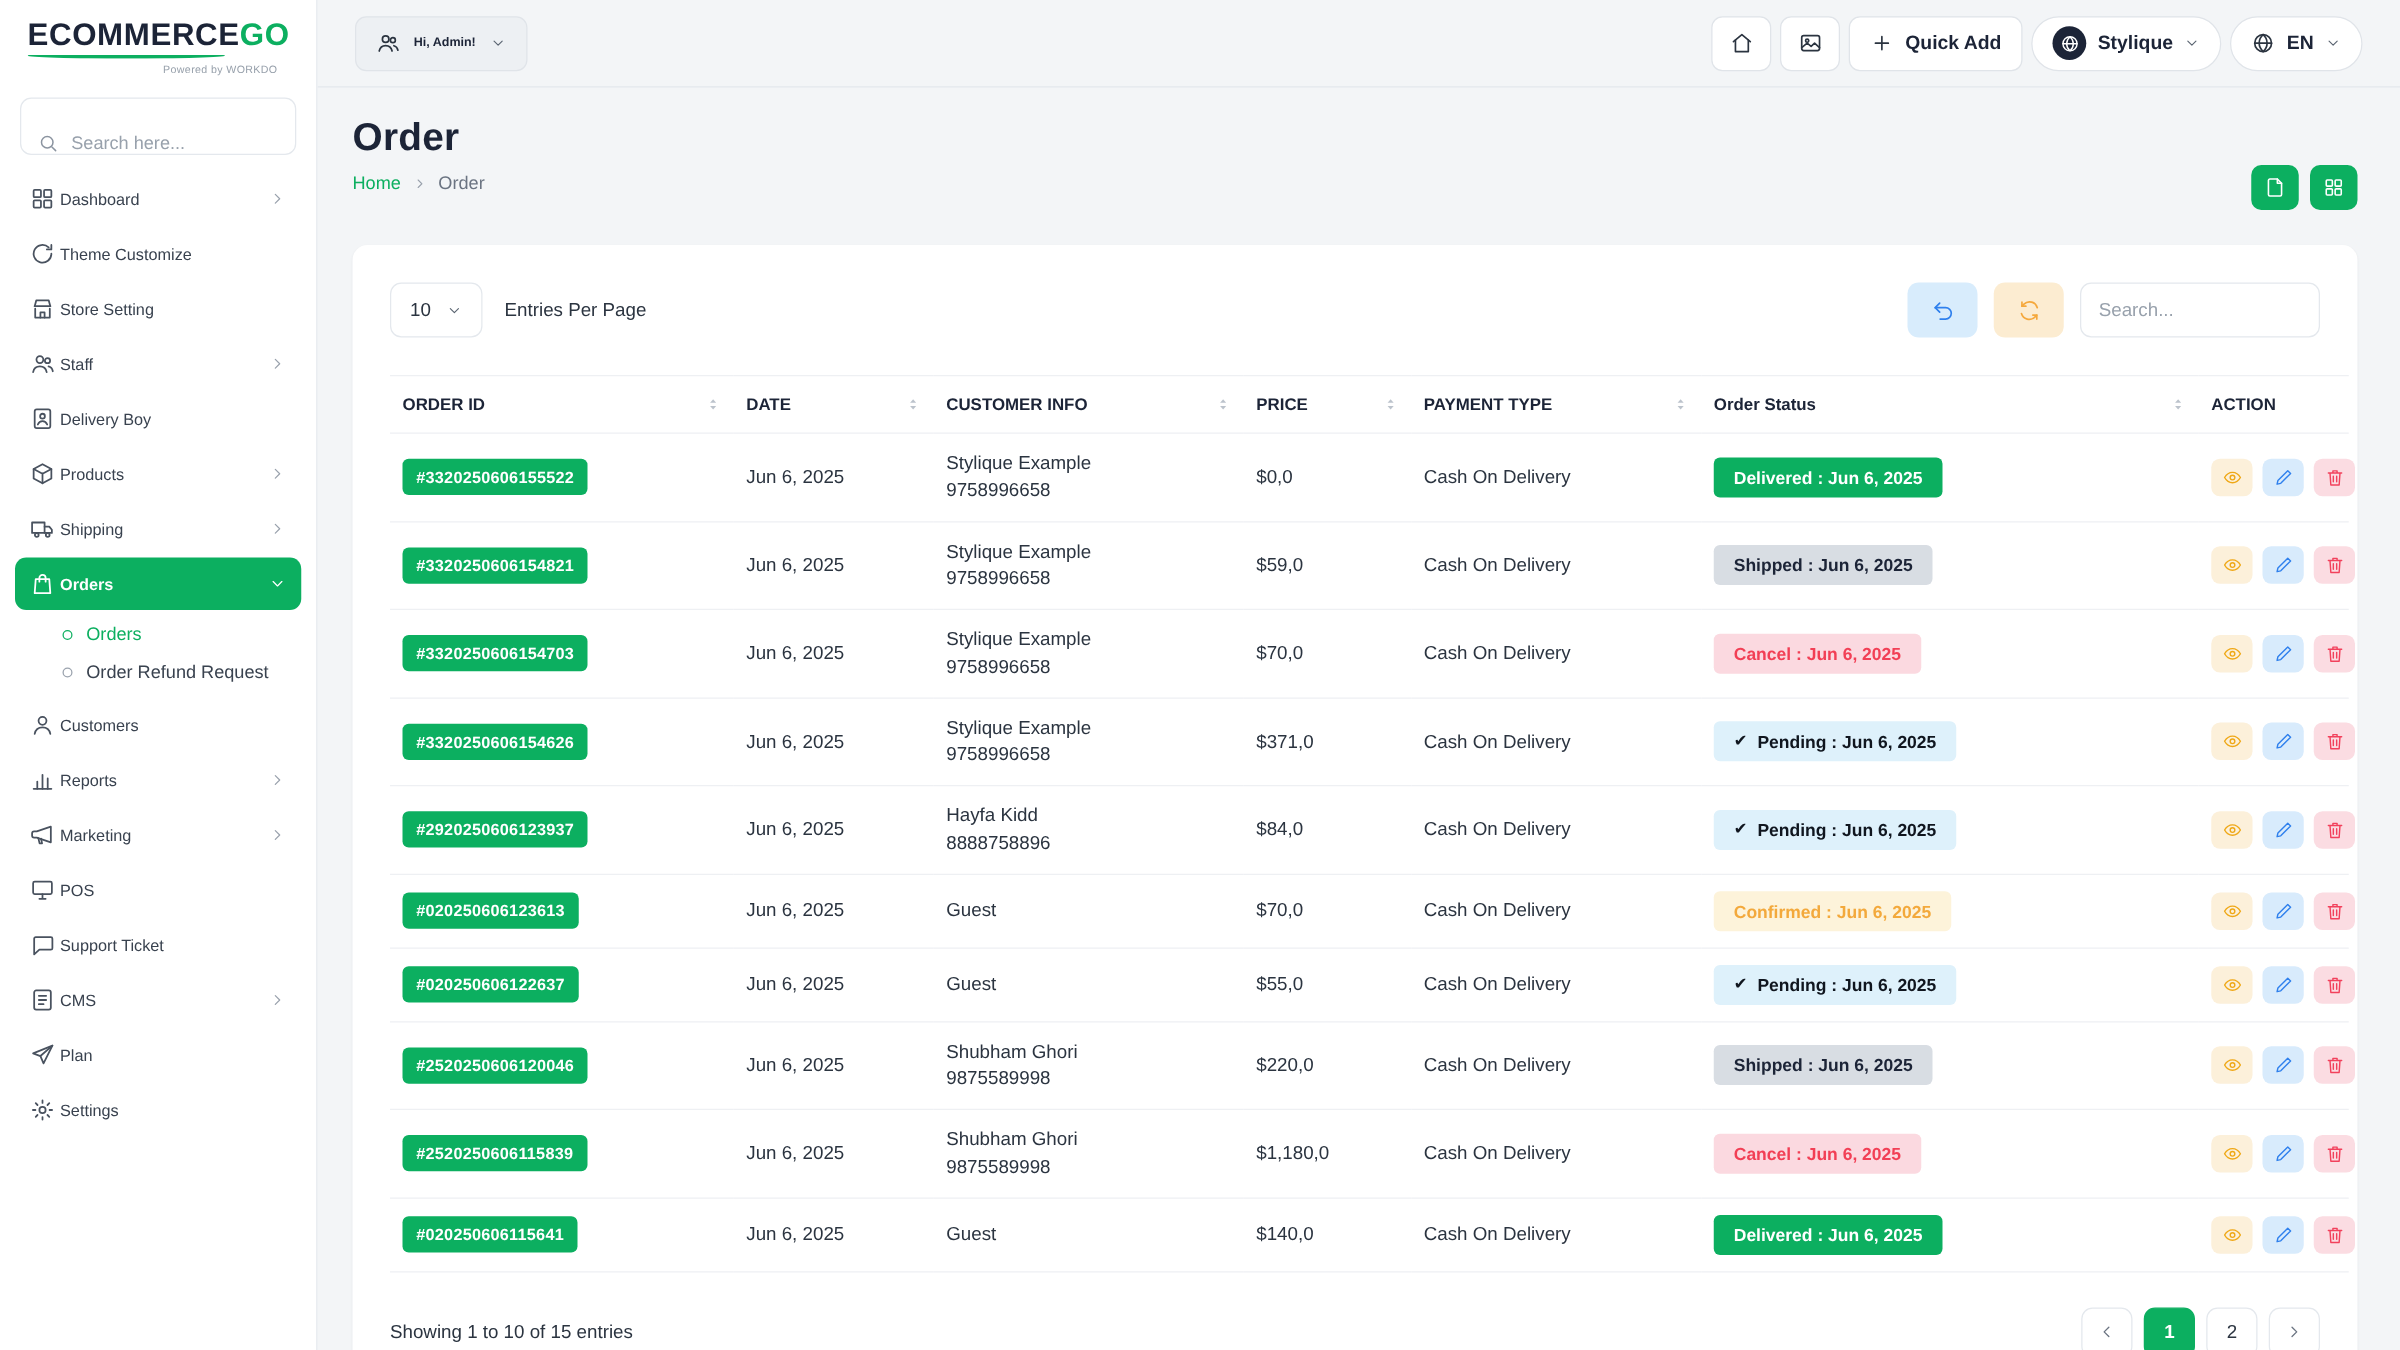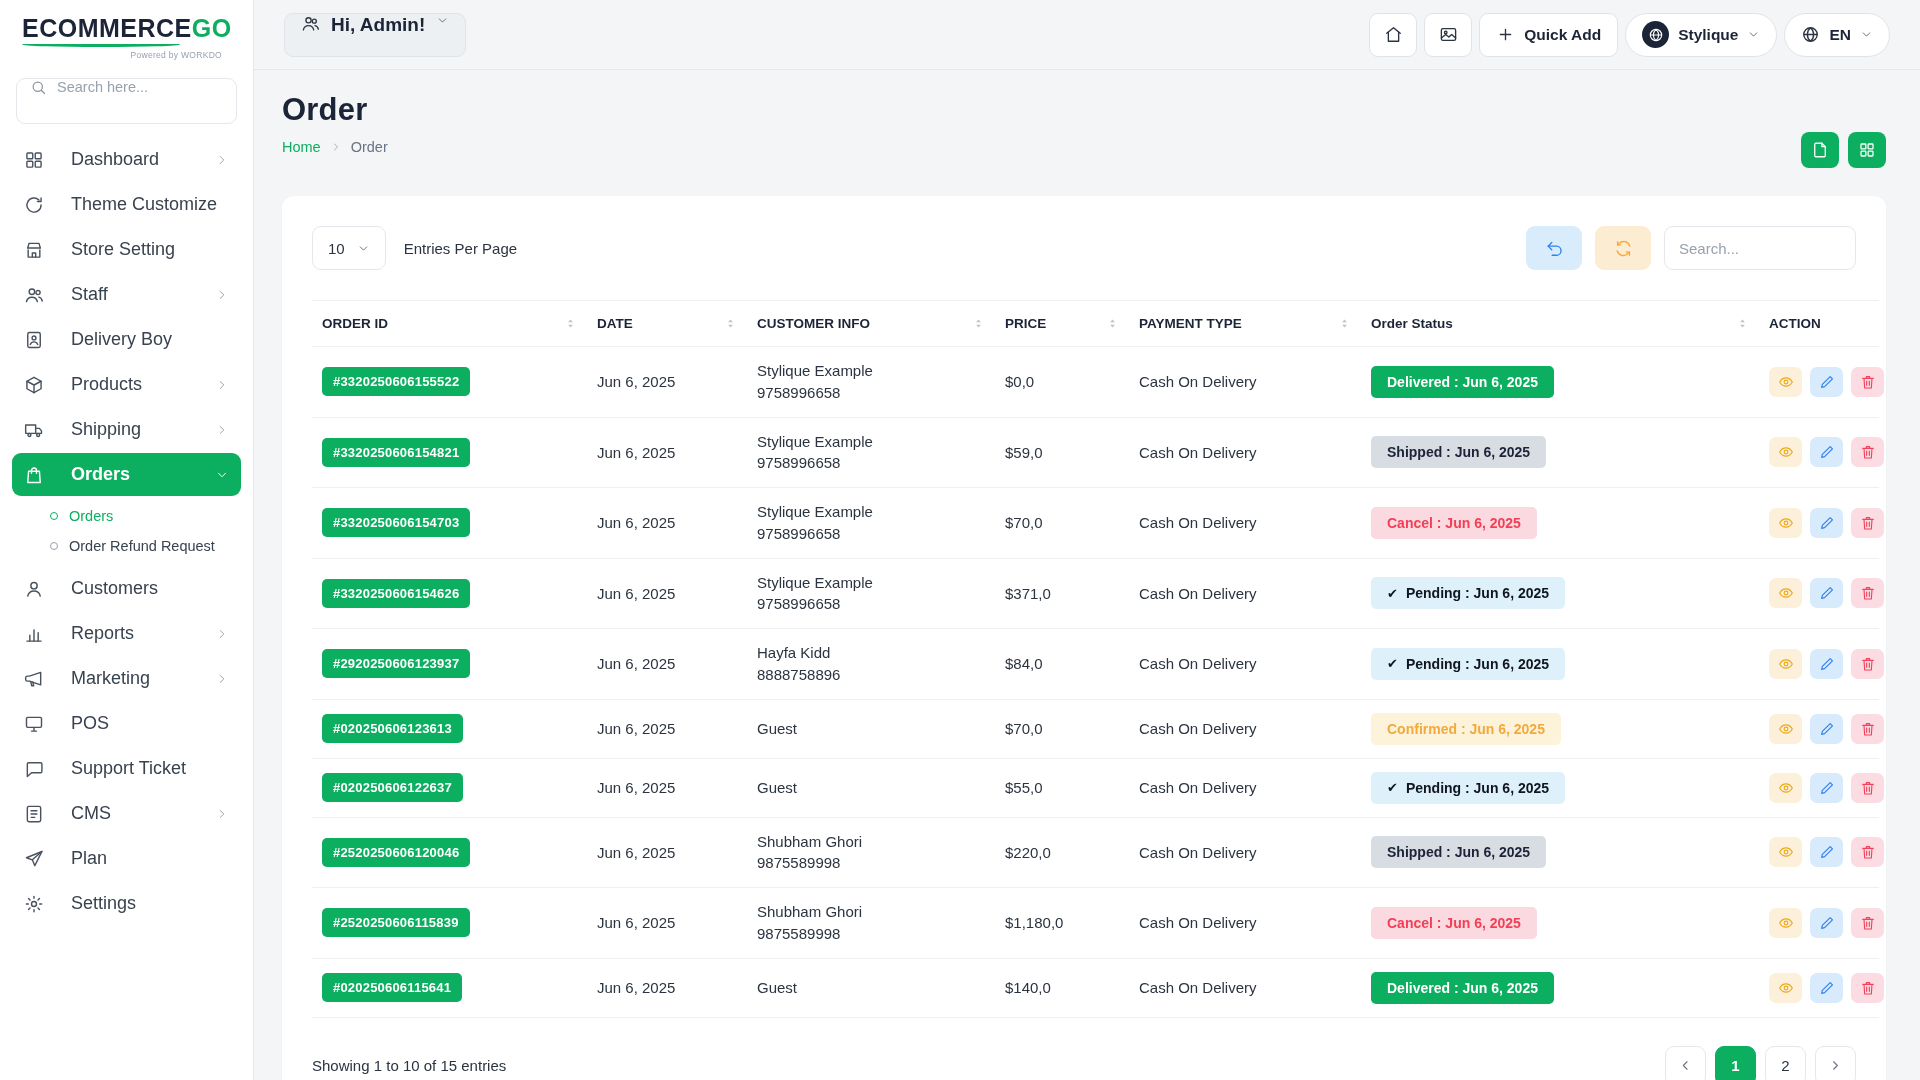--- a/index.html
+++ b/index.html
@@ -11,41 +11,41 @@
   .ic{display:inline-flex;flex:none;}
   .ic svg{width:100%;height:100%;fill:none;stroke:currentColor;stroke-width:1.7;stroke-linecap:round;stroke-linejoin:round;display:block;}
 
   
   .sidebar{width:254px;min-width:254px;background:#fff;border-right:1px solid var(--border);height:100%;display:flex;flex-direction:column;}
   .logo{padding:14px 22px 4px;}
   .logo-text{font-size:25px;font-weight:800;letter-spacing:.5px;color:var(--navy);white-space:nowrap;}
   .logo-text .accent{color:var(--primary);}
   .logo-swoosh{width:158px;height:5px;border-bottom:3px solid var(--primary);border-radius:50%;margin-top:-1px;}
   .logo-tagline{font-size:8.5px;color:#97a0ab;text-align:right;width:200px;margin-top:3px;letter-spacing:.3px;}
-  .sidebar-search{margin:14px 16px 8px;height:46px;border:1px solid var(--border);border-radius:9px;display:flex;align-items:flex-start;padding:0 13px;gap:10px;background:#fff;}
+  .sidebar-search{margin:14px 16px 8px;height:46px;border:1px solid var(--border);border-radius:9px;display:flex;align-items:flex-end;padding:0 13px;gap:10px;background:#fff;}
   .search-ic{width:17px;height:17px;color:#8b94a0;}
   .sidebar-search input{flex:1;font-size:14.5px;color:var(--text);background:transparent;min-width:0;}
   .sidebar-search input::placeholder{color:#98a1ac;}
   .sidebar-nav{padding:6px 12px;flex:1;overflow:hidden;}
-  .nav-item{display:flex;align-items:center;gap:27px;padding:11px 12px;border-radius:9px;color:#39424f;font-size:18px;font-weight:500;margin-bottom:2px;cursor:pointer;}
+  .nav-item{display:flex;align-items:center;gap:4px;padding:11px 12px;border-radius:9px;color:#39424f;font-size:13px;font-weight:500;margin-bottom:2px;cursor:pointer;}
   .nav-ic{width:20px;height:20px;color:#49525f;}
   .nav-label{flex:1;white-space:nowrap;}
   .nav-chev{width:14px;height:14px;color:#9aa2ad;}
   .nav-item.active{background:var(--primary);color:#fff;font-weight:600;}
   .nav-item.active .nav-ic,.nav-item.active .nav-chev{color:#fff;}
   .nav-sub{padding:3px 0 6px 28px;}
   .nav-sub-item{display:flex;align-items:center;gap:11px;padding:7px 10px;font-size:14.5px;color:#39424f;cursor:pointer;}
   .sub-dot{width:8px;height:8px;border:1.6px solid #9aa2ad;border-radius:50%;flex:none;}
   .nav-sub-item.active{color:var(--primary);}
   .nav-sub-item.active .sub-dot{border-color:var(--primary);}
 
   
   .main{flex:1;display:flex;flex-direction:column;height:100%;overflow:hidden;min-width:0;}
   .topbar{height:70px;min-height:70px;display:flex;align-items:center;padding:0 30px;border-bottom:1px solid var(--border);gap:12px;}
-  .admin-btn{display:flex;gap:11px;height:44px;padding:0 16px;background:#edf0f3;border:1px solid #e0e4e9;border-radius:9px;font-size:19px;font-weight:600;color:var(--navy);}
+  .admin-btn{display:flex;align-items:center;gap:11px;height:44px;padding:0 16px;background:#edf0f3;border:1px solid #e0e4e9;border-radius:9px;font-size:10px;font-weight:600;color:var(--navy);}
   .tb-ic{width:19px;height:19px;color:#2b3440;}
   .chev-ic{width:13px;height:13px;color:#5b6572;}
   .topbar-right{margin-left:auto;display:flex;align-items:center;gap:7px;}
   .icon-btn{width:48px;height:44px;border:1px solid #e0e4e9;background:#fff;border-radius:9px;display:flex;align-items:center;justify-content:center;color:#2b3440;}
   .pill-btn{display:flex;align-items:center;gap:9px;height:44px;padding:0 16px;border:1px solid #e0e4e9;background:#fff;border-radius:9px;font-size:15.5px;font-weight:600;color:var(--navy);}
   .pill-btn.round{border-radius:22px;}
   .store-avatar{width:27px;height:27px;border-radius:50%;background:var(--navy);color:#fff;display:flex;align-items:center;justify-content:center;flex:none;}
   .av-ic{width:16px;height:16px;}
 
   

